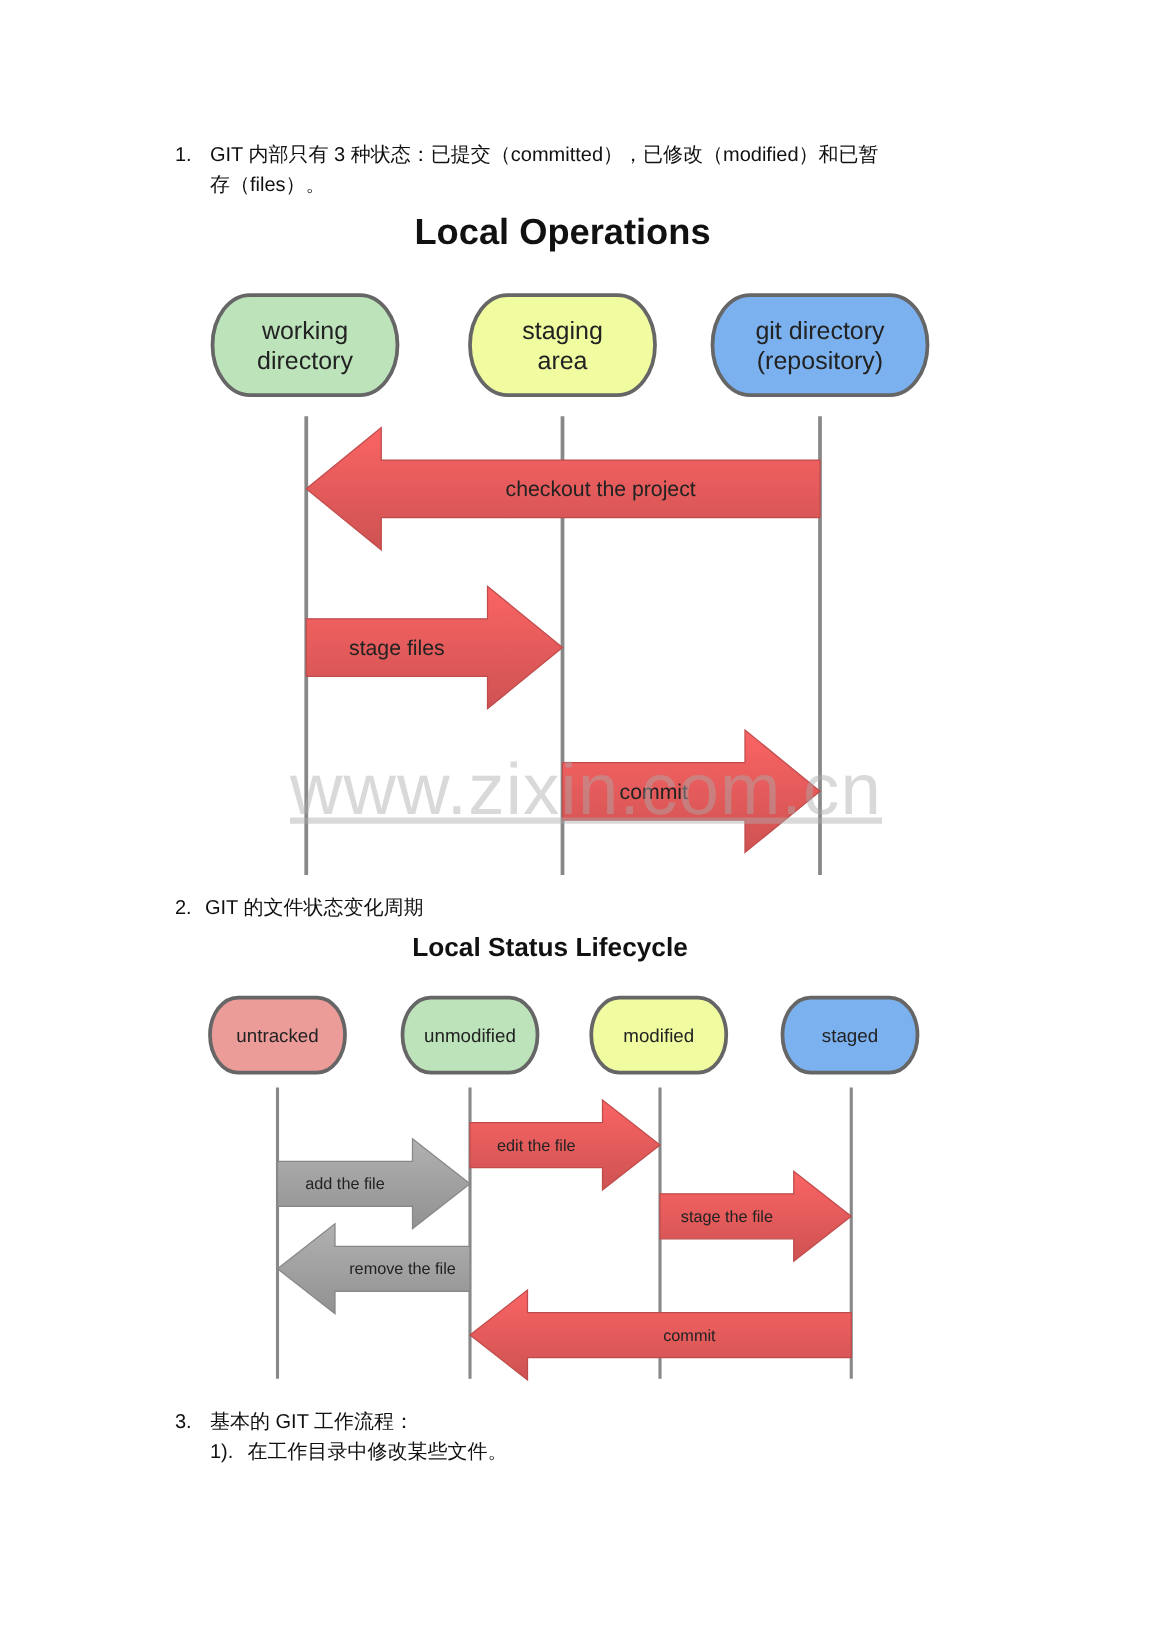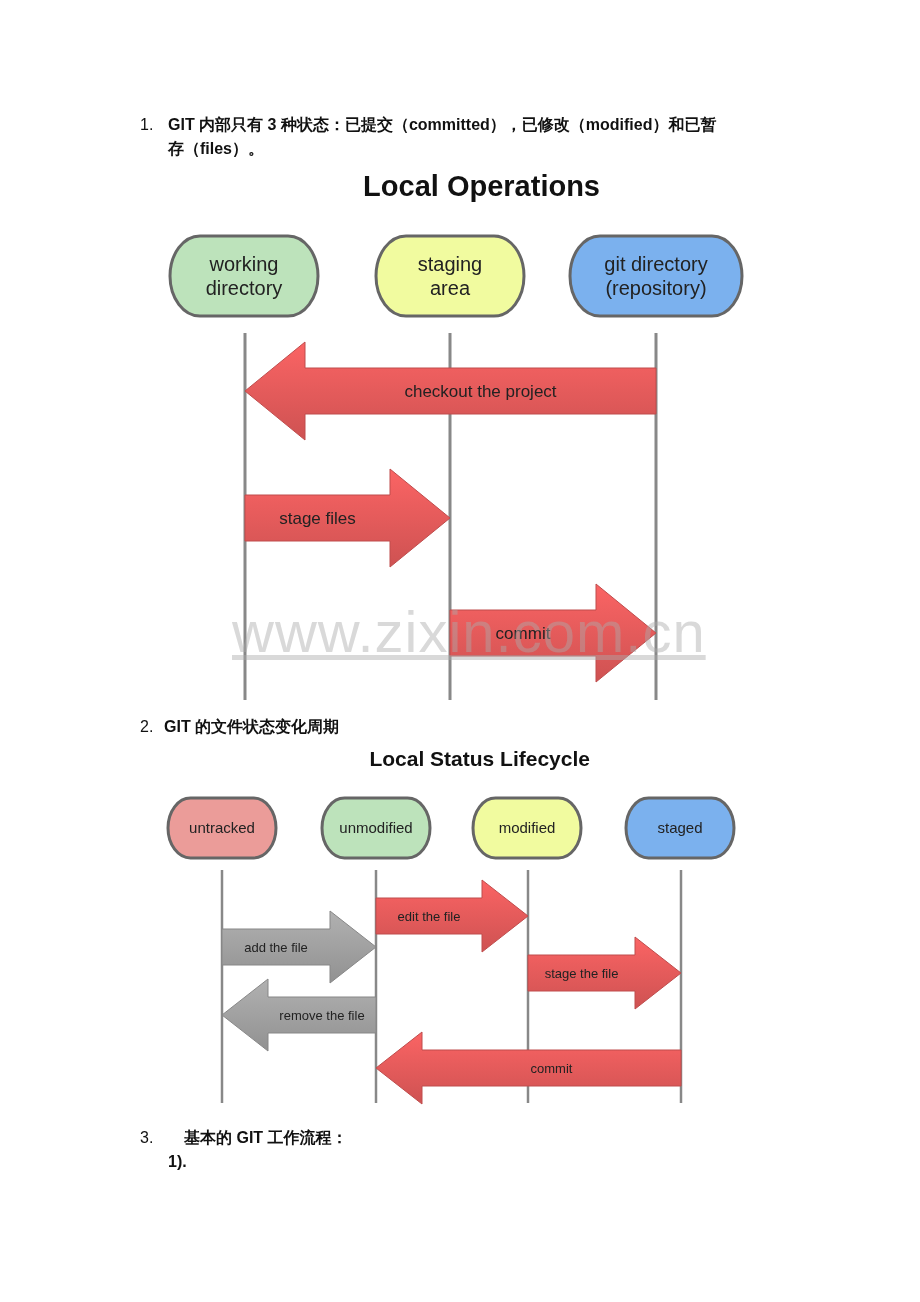--- a/index.html
+++ b/index.html
@@ -1,21 +1,21 @@
 <!DOCTYPE html>
 <html><head>
 <meta charset="utf-8">
 <style>
   html, body { margin: 0; padding: 0; background: #ffffff; }
   body { width: 920px; height: 1302px; position: relative; overflow: hidden;
          font-family: "Liberation Sans", "DejaVu Sans", sans-serif; color: #000; }
   .para { position: absolute; font-size: 16px; line-height: 24px; color: #111; }
   .num { position: absolute; left: 0; }
-  .txt { position: absolute; font-weight: bold; }
-  .diagram-title { position: absolute; font-weight: bold; color: #111; text-align: right; white-space: nowrap; }
+  .txt { position: absolute; }
+  .diagram-title { position: absolute; font-weight: bold; color: #111; text-align: center; white-space: nowrap; }
   svg text { font-family: "Liberation Sans", "DejaVu Sans", sans-serif; }
   .watermark { position: absolute; left: 232px; top: 598px; font-size: 58px; color: rgba(170,170,170,0.45);
                letter-spacing: 1px; pointer-events: none; white-space: nowrap;
                font-family: "Liberation Sans", sans-serif; text-decoration: underline; }
 </style>
 </head>
 <body>
 
 <div class="para" style="left:140px; top:113px; width:660px; height:50px;">
   <span class="num">1.</span>
@@ -139,17 +139,18 @@
       <text x="322" y="1019.55" text-anchor="middle" font-size="13" fill="#222">remove the file</text>
     </g>
     <g>
       <polygon points="681,1050 422,1050 422,1032 376,1068 422,1104 422,1086 681,1086" fill="url(#fs-g4)" stroke="rgb(191,76,76)" stroke-width="1"></polygon>
       <text x="551.5" y="1072.55" text-anchor="middle" font-size="13" fill="#222">commit</text>
     </g>
   </svg>
 
 <div class="para" style="left:140px; top:1126px; width:600px; height:50px;">
   <span class="num">3.</span>
-  <span class="txt" style="left:28px; top:0;margin-left:16px;">基本的 GIT 工作流程：</span>
+  <span class="txt" style="left:28px; top:0;">基本的 GIT 工作流程：</span>
   <span class="txt" style="left:28px; top:24px;">1).</span>
+  <span class="txt" style="left:58px; top:24px;">在工作目录中修改某些文件。</span>
 </div>
 
 <div class="watermark">www.zixin.com.cn</div>
 
 </body></html>

